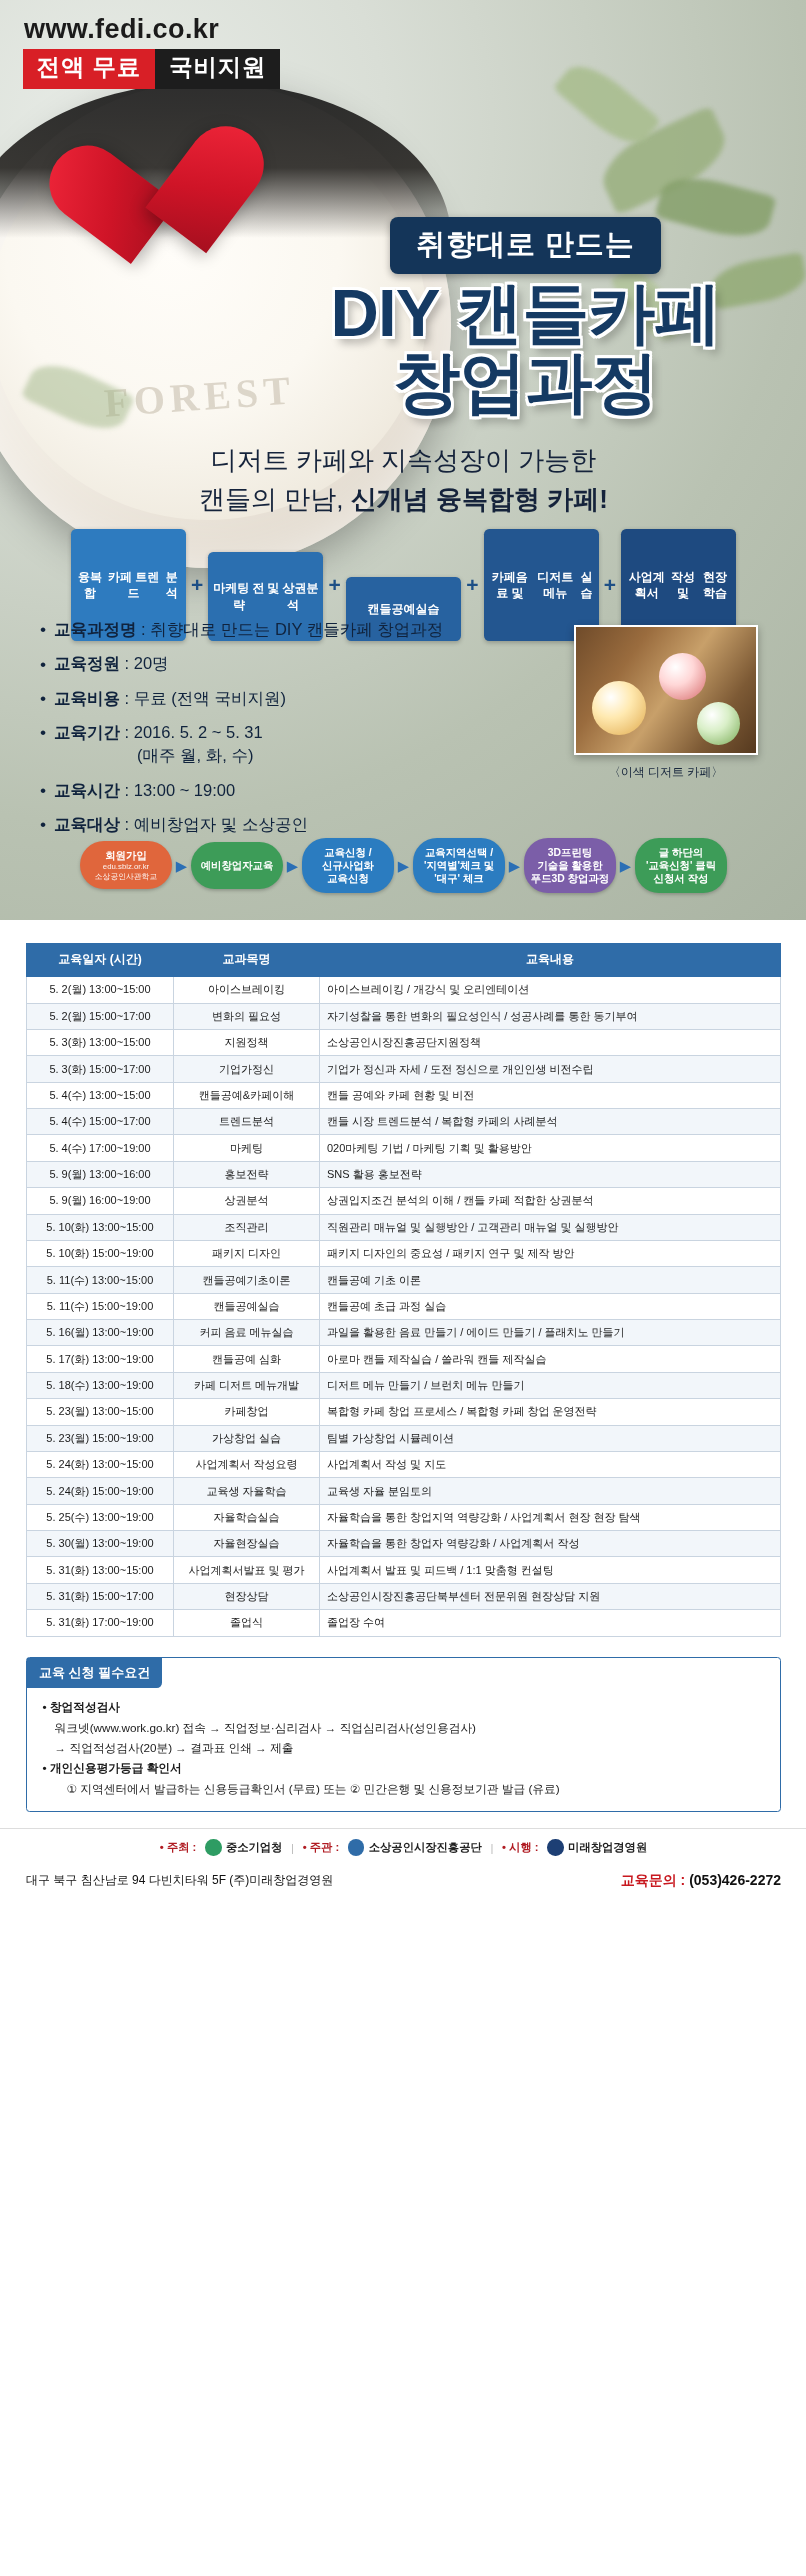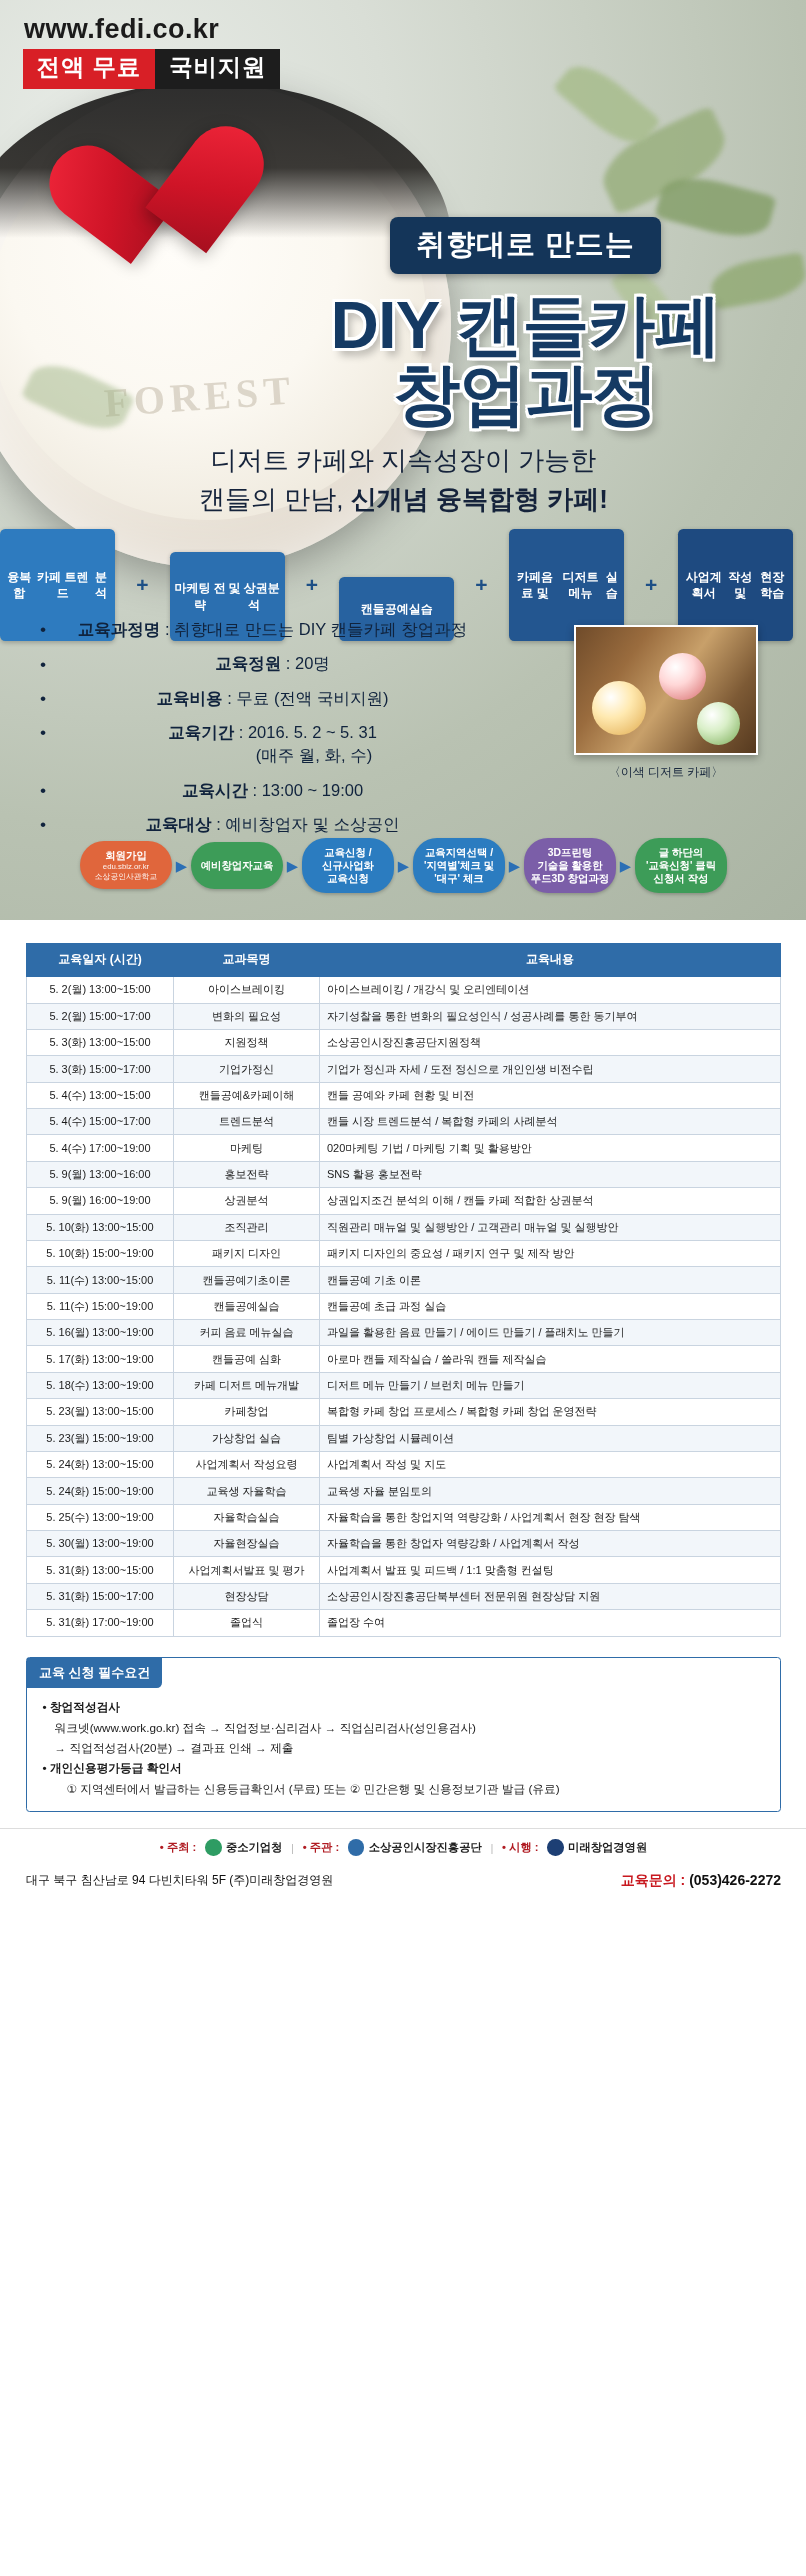--- a/index.html
+++ b/index.html
@@ -133,21 +133,21 @@
     background: #143559;
     color: #fff;
     font-size: 29px;
     font-weight: bold;
     padding: 7.8px 26px 9.5px;
     border-radius: 8px;
     letter-spacing: 0.9px;
     box-shadow: 0 2.6px 7px rgba(0,0,0,.3);
   }
   .big-title {
-    margin-top: 16px;
+    margin-top: 4px;
     font-size: 67px;
     font-weight: bold;
     line-height: 1.03;
     color: #153a63;
     letter-spacing: -0.9px;
     text-shadow:
       2.6px 2.6px 0 #ffffff, -2.6px 2.6px 0 #ffffff, 2.6px -2.6px 0 #ffffff, -2.6px -2.6px 0 #ffffff,
       0 2.6px 0 #ffffff, 2.6px 0 0 #ffffff, 0 -2.6px 0 #ffffff, -2.6px 0 0 #ffffff,
       5.2px 7px 8.7px rgba(0,0,0,.28);
   }
@@ -161,22 +161,23 @@
     z-index: 5;
     font-weight: 500;
   }
   .subtitle b { font-weight: bold; }
 
   
   .chips {
     position: absolute;
     left: 0; right: 0; top: 529px;
     display: flex;
+    justify-content: center;
     align-items: stretch;
-    gap: 16px;
+    gap: 0;
     z-index: 5;
   }
   .chip {
     width: 115px;
     min-height: 64px;
     border-radius: 5.2px;
     color: #fff;
     font-size: 12px;
     font-weight: bold;
     line-height: 1.35;
@@ -205,21 +206,20 @@
     padding: 0 40px;
   }
   .info-list { list-style: none; margin: 0; padding: 0; width: 451px; }
   .info-list li {
     font-size: 16.5px;
     color: #10233d;
     margin-bottom: 11.3px;
     line-height: 1.4;
     position: relative;
     padding-left: 14px;
-    text-align: center;
   }
   .info-list li:before {
     content: "•";
     position: absolute; left: 0; top: -0.9px;
     color: #10233d; font-size: 17.4px;
   }
   .info-key { font-weight: bold; }
   .info-sub { display: block; padding-left: 83px; }
 
   .photo {

